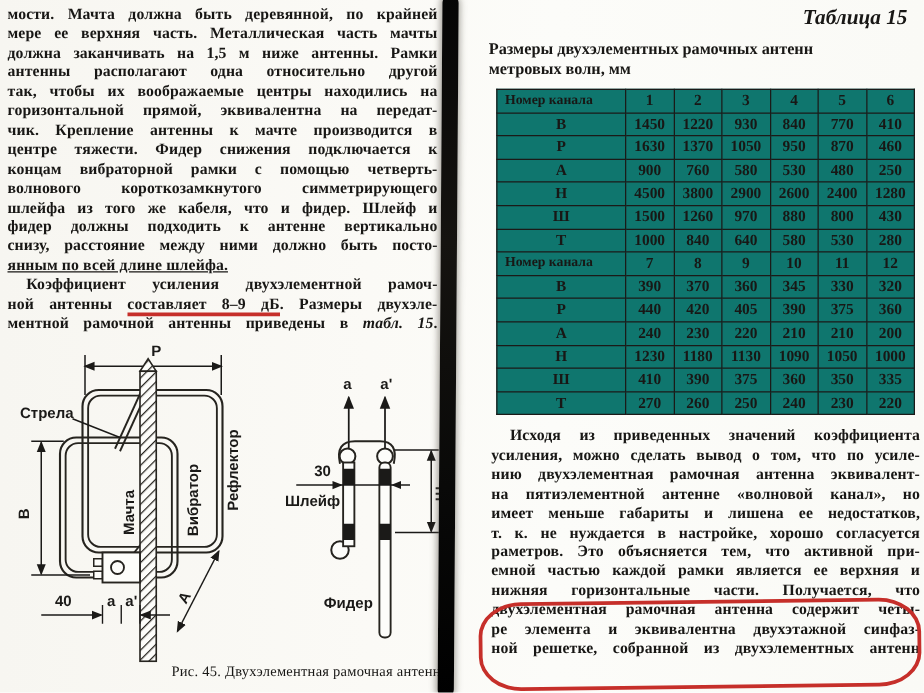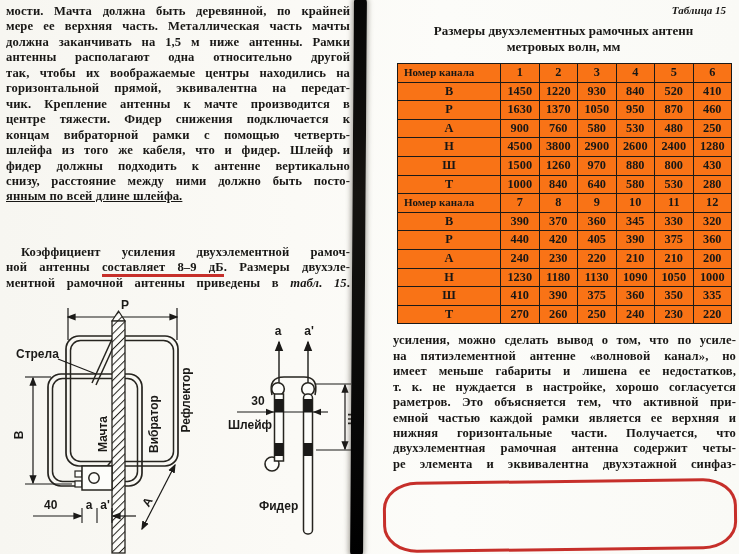--- a/index.html
+++ b/index.html
@@ -19,32 +19,32 @@
     box-shadow:-2px 0 5px rgba(90,85,75,.45), 2px 0 5px rgba(90,85,75,.35);
     transform:rotate(.4deg);
   }
   
   .tline {
     font-size:12.6px; font-weight:bold; line-height:15.45px;
     text-align:justify; text-align-last:justify; letter-spacing:.1px;
     white-space:nowrap;
   }
   .tline.short { text-align-last:left;text-decoration:underline; }
-  .tline.indent { text-indent:15px;margin-top:40px; }
+  .tline.indent { text-indent:15px; }
   .red-underline { border-bottom:3.2px solid var(--red,#c62f2a); }
   em { font-style:italic; }
   
   .figure-svg { display:block; margin-top:1px; }
   .fig-caption {
     width:352px; text-align:right; font-size:11.6px; font-weight:normal; letter-spacing:.2px;
   }
   
-  .table-label { text-align:right; font-style:italic; font-weight:bold; font-size:11px; padding:4px 10px 0 0; }
-  .table-title { margin-top:7px; text-align:center; font-weight:bold; font-size:13px; line-height:16px; }
-  table.size-table { border-collapse:collapse; margin:8px 0 0 6px; background:#f97316; }
+  .table-label { text-align:right; font-style:italic; font-weight:bold; font-size:17px; padding:4px 10px 0 0; }
+  .table-title { margin-top:7px; text-align:left; font-weight:bold; font-size:13px; line-height:16px; }
+  table.size-table { border-collapse:collapse; margin:8px 0 0 6px; background:#0f766e; }
   table.size-table td {
     border:1.5px solid #1b1a18; text-align:center; vertical-align:middle;
     font-weight:bold; font-size:12.3px; height:17.6px; line-height:17.6px;
     width:38.5px; padding:0;
   }
   table.size-table td.rowlabel { width:103px; }
   table.size-table td.hleft { text-align:left; padding-left:6px; font-size:11px; }
   .right-para { margin:9px 0 0 2px; width:343px; }
   .red-ellipse {
     position:absolute; left:-8px; top:480px; width:354px; height:71px;
@@ -62,20 +62,21 @@
   <div>
       <div class="tline">мости. Мачта должна быть деревянной, по крайней</div>
       <div class="tline">мере ее верхняя часть. Металлическая часть мачты</div>
       <div class="tline">должна заканчивать на 1,5 м ниже антенны. Рамки</div>
       <div class="tline">антенны располагают одна относительно другой</div>
       <div class="tline">так, чтобы их воображаемые центры находились на</div>
       <div class="tline">горизонтальной прямой, эквивалентна на передат-</div>
       <div class="tline">чик. Крепление антенны к мачте производится в</div>
       <div class="tline">центре тяжести. Фидер снижения подключается к</div>
       <div class="tline">концам вибраторной рамки с помощью четверть-</div>
+      <div class="tline">волнового короткозамкнутого симметрирующего</div>
       <div class="tline">шлейфа из того же кабеля, что и фидер. Шлейф и</div>
       <div class="tline">фидер должны подходить к антенне вертикально</div>
       <div class="tline">снизу, расстояние между ними должно быть посто-</div>
       <div class="tline short">янным по всей длине шлейфа.</div>
     </div>
 
   <div>
     <div class="tline indent"><span>Коэффициент усиления двухэлементной рамоч-</span></div>
     <div class="tline"><span>ной антенны </span><span class="red-underline">составляет 8–9 дБ</span><span>. Размеры двухэле-</span></div>
     <div class="tline"><span>ментной рамочной антенны приведены в </span><em>табл. 15</em><span>.</span></div>
@@ -192,21 +193,21 @@
           <td>4</td>
           <td>5</td>
           <td>6</td>
         </tr>
         <tr>
           <td class="rowlabel">В</td>
           <td>1450</td>
           <td>1220</td>
           <td>930</td>
           <td>840</td>
-          <td>520</td>
+          <td>770</td>
           <td>410</td>
         </tr>
         <tr>
           <td class="rowlabel">Р</td>
           <td>1630</td>
           <td>1370</td>
           <td>1050</td>
           <td>950</td>
           <td>870</td>
           <td>460</td>
@@ -307,25 +308,28 @@
           <td>260</td>
           <td>250</td>
           <td>240</td>
           <td>230</td>
           <td>220</td>
         </tr>
       </tbody>
   </table>
 
   <div class="right-para">
+      <div class="tline indent">Исходя из приведенных значений коэффициента</div>
       <div class="tline">усиления, можно сделать вывод о том, что по усиле-</div>
+      <div class="tline">нию двухэлементная рамочная антенна эквивалент-</div>
       <div class="tline">на пятиэлементной антенне «волновой канал», но</div>
       <div class="tline">имеет меньше габариты и лишена ее недостатков,</div>
       <div class="tline">т. к. не нуждается в настройке, хорошо согласуется</div>
       <div class="tline">раметров. Это объясняется тем, что активной при-</div>
       <div class="tline">емной частью каждой рамки является ее верхняя и</div>
       <div class="tline">нижняя горизонтальные части. Получается, что</div>
       <div class="tline">двухэлементная рамочная антенна содержит четы-</div>
       <div class="tline">ре элемента и эквивалентна двухэтажной синфаз-</div>
+      <div class="tline">ной решетке, собранной из двухэлементных антенн</div>
     </div>
 
   <div class="red-ellipse"></div>
 </div>
 
 </body></html>

